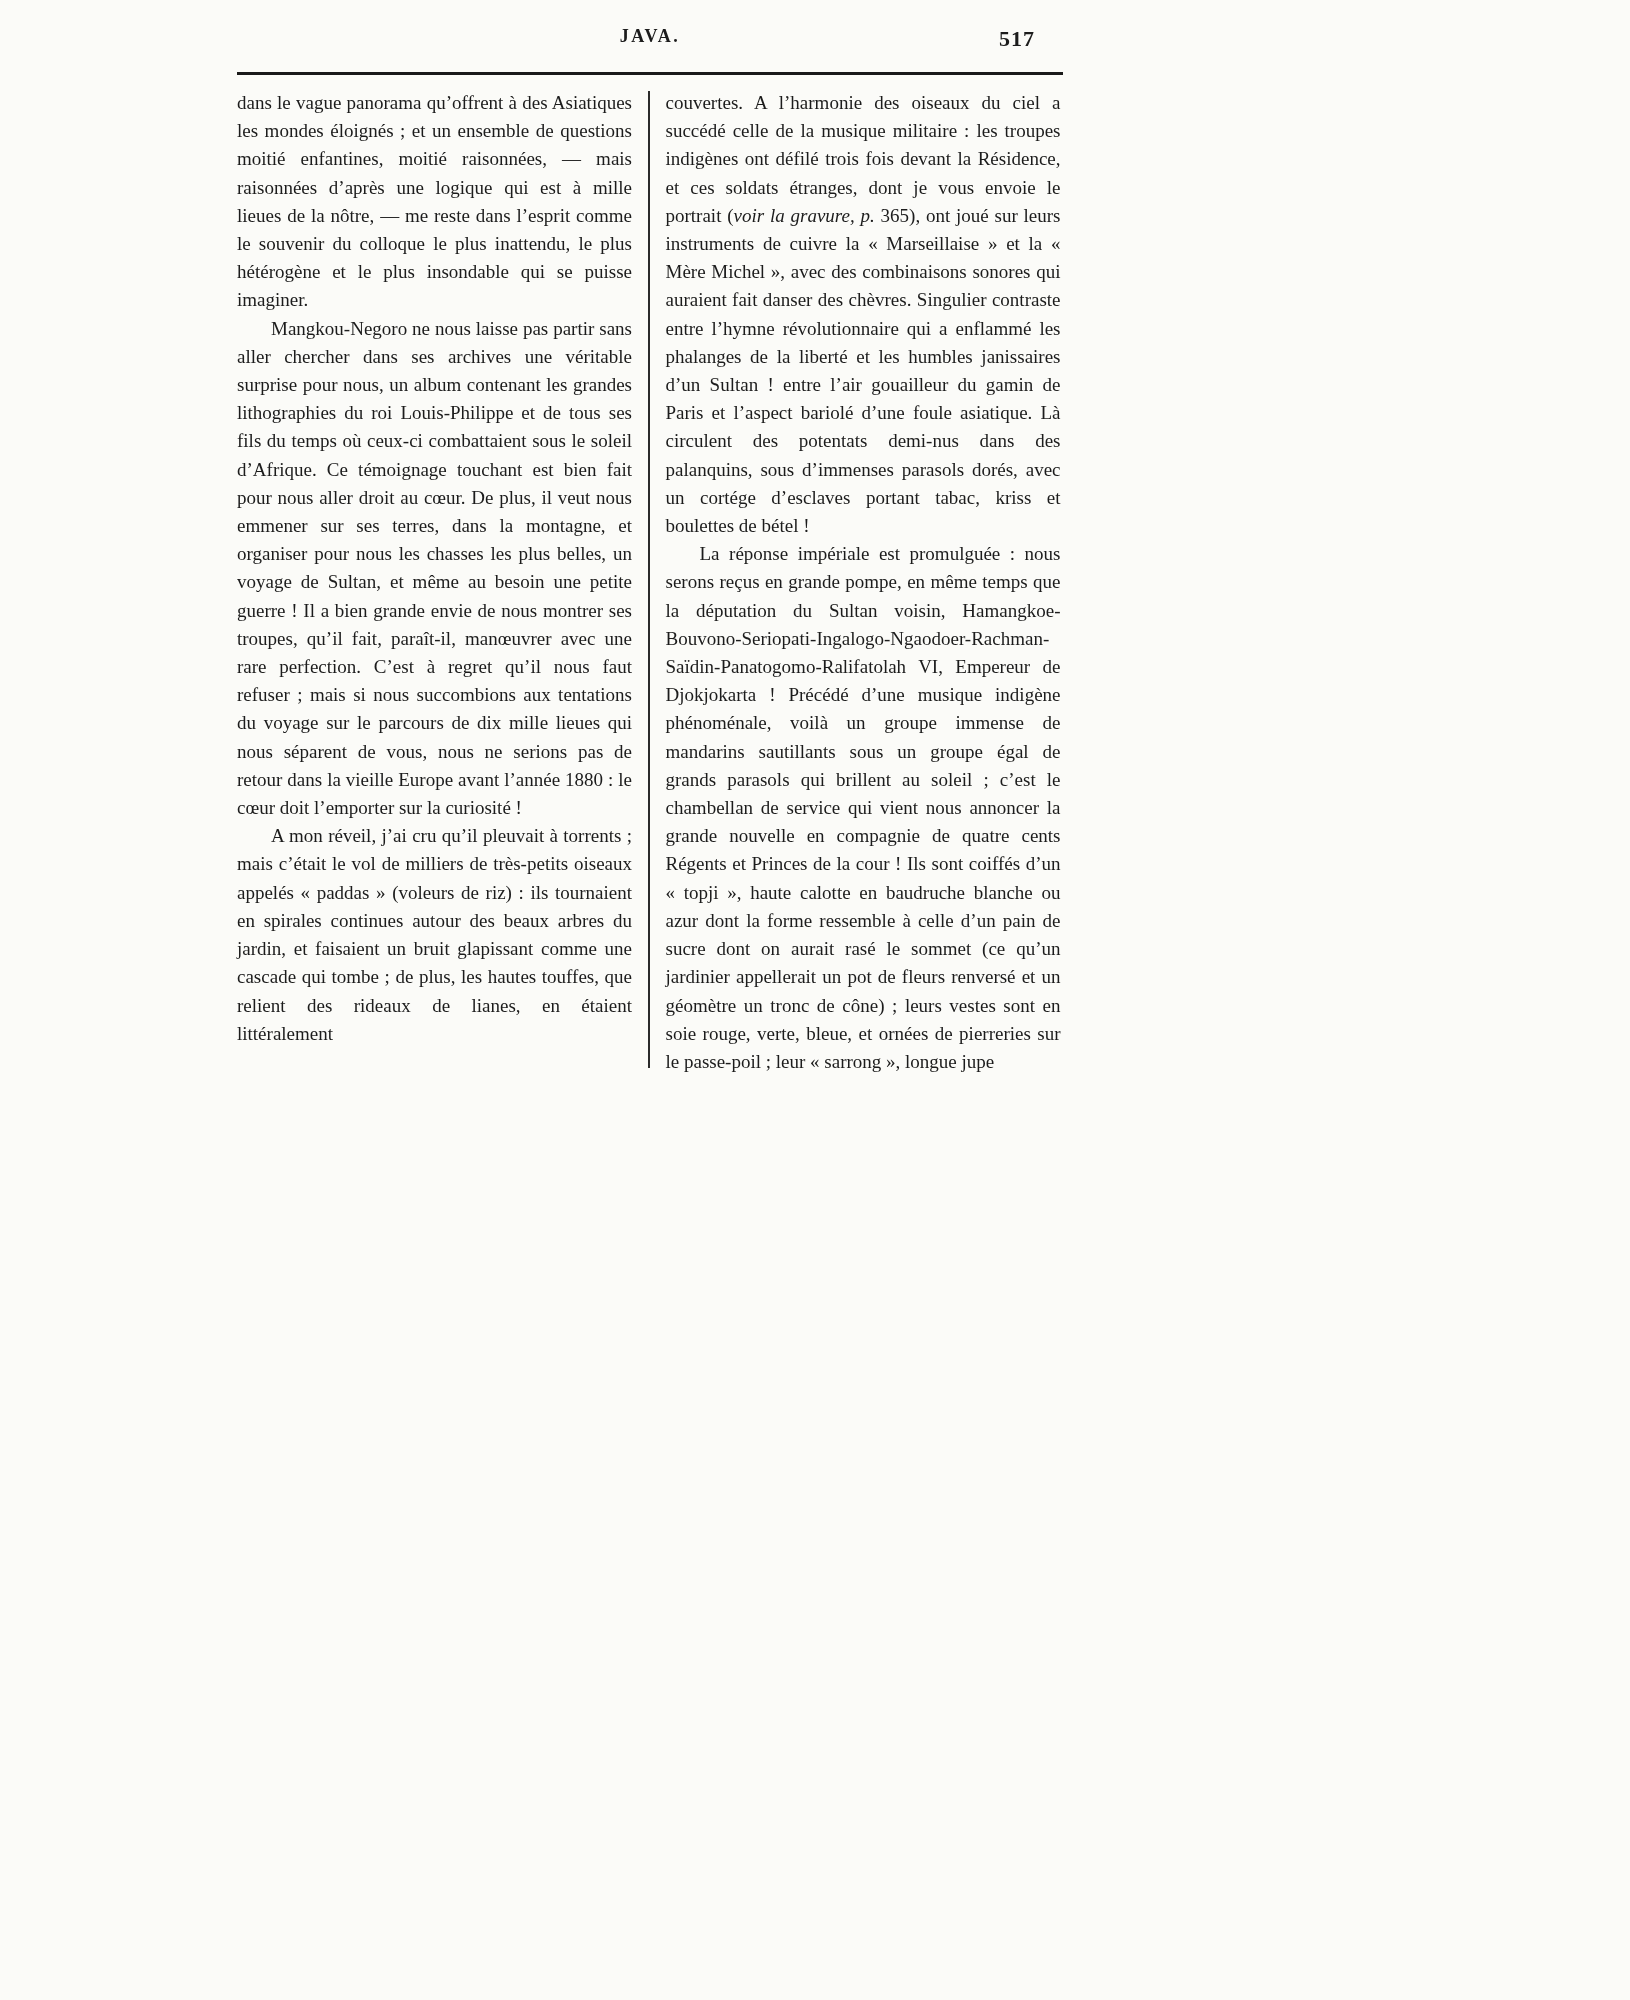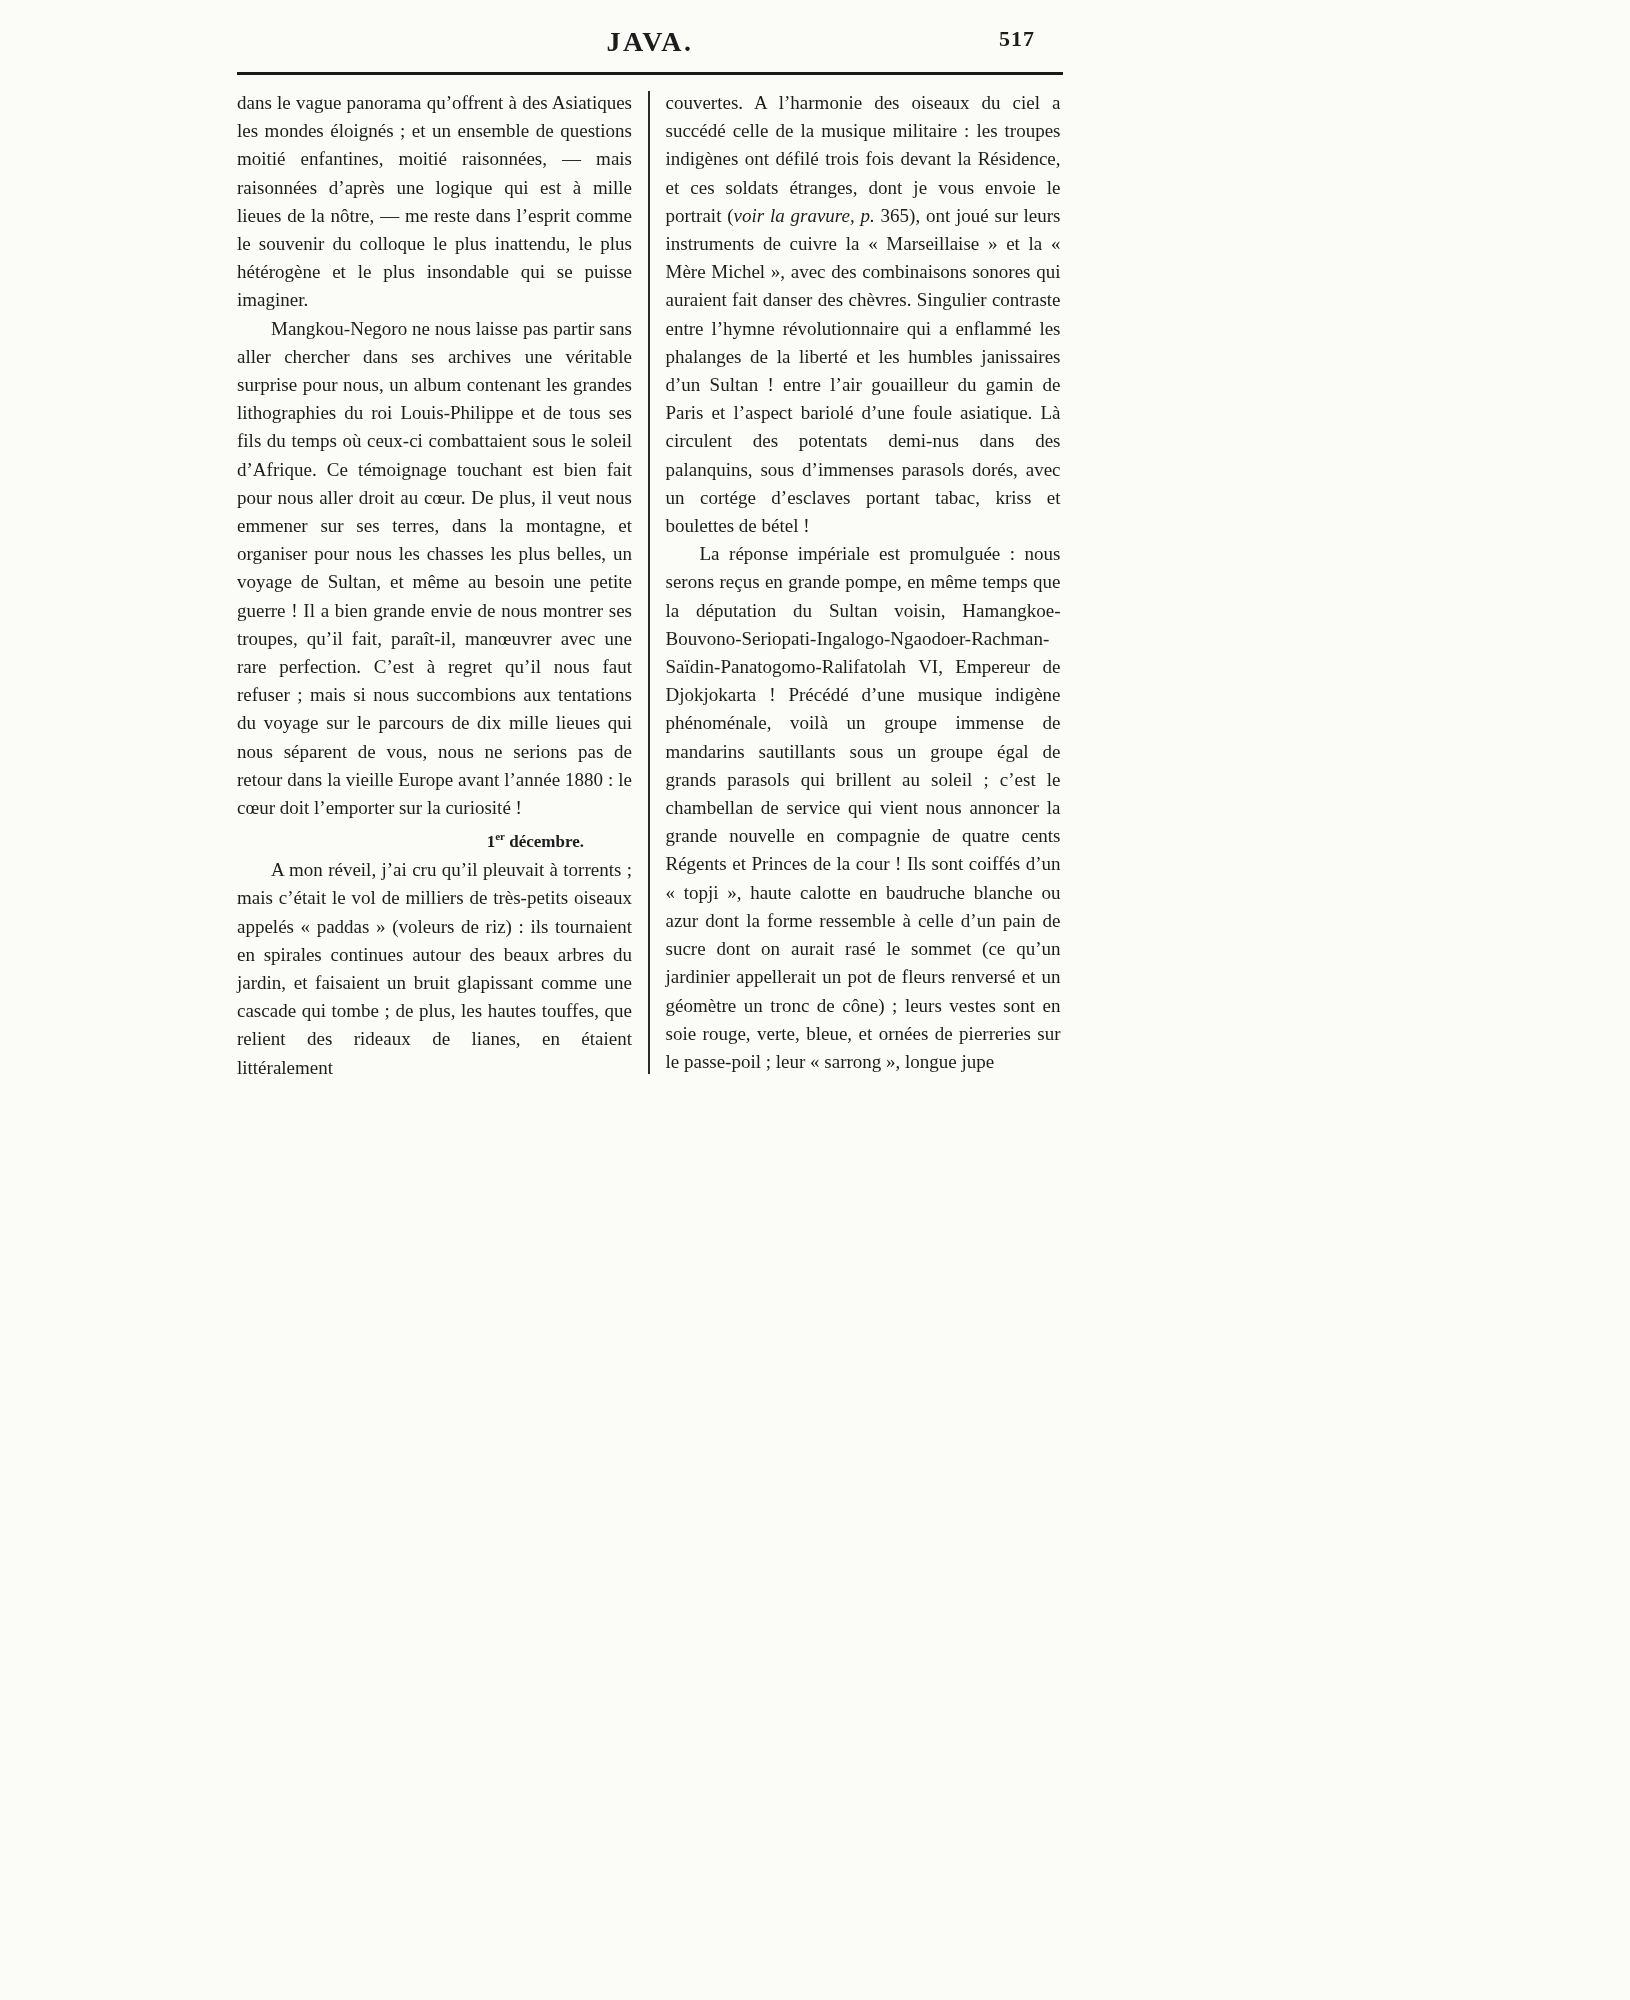--- a/index.html
+++ b/index.html
@@ -12,21 +12,21 @@
   }
   .page {
     position: absolute;
     left: 237px; top: 26px;
     width: 826px;
   }
   .page-header { position: relative; height: 46px; }
   .running-title {
     display: block;
     text-align: center;
-    font-size: 28px;
+    font-size: 18px;
     font-weight: bold;
     letter-spacing: 2.5px;
   }
   .page-number {
     position: absolute;
     right: 28px; top: 0;
     font-size: 22px;
     font-weight: bold;
     letter-spacing: 1px;
   }
@@ -71,21 +71,20 @@
     <span class="page-number">517</span>
   </header>
 
   <div class="header-rule"></div>
 
   <main class="text-block">
 
     <section class="column">
       <p class="para no-indent">dans le vague panorama qu’offrent à des Asiatiques les mondes éloignés ; et un ensemble de questions moitié enfantines, moitié raisonnées, — mais raisonnées d’après une logique qui est à mille lieues de la nôtre, — me reste dans l’esprit comme le souvenir du colloque le plus inattendu, le plus hétérogène et le plus insondable qui se puisse imaginer.</p>
       <p class="para">Mangkou-Negoro ne nous laisse pas partir sans aller chercher dans ses archives une véritable surprise pour nous, un album contenant les grandes lithographies du roi Louis-Philippe et de tous ses fils du temps où ceux-ci combattaient sous le soleil d’Afrique. Ce témoignage touchant est bien fait pour nous aller droit au cœur. De plus, il veut nous emmener sur ses terres, dans la montagne, et organiser pour nous les chasses les plus belles, un voyage de Sultan, et même au besoin une petite guerre ! Il a bien grande envie de nous montrer ses troupes, qu’il fait, paraît-il, manœuvrer avec une rare perfection. C’est à regret qu’il nous faut refuser ; mais si nous succombions aux tentations du voyage sur le parcours de dix mille lieues qui nous séparent de vous, nous ne serions pas de retour dans la vieille Europe avant l’année 1880 : le cœur doit l’emporter sur la curiosité !</p>
-      <p class="dateline"><span>1</span><sup>er</sup><span> décembre.</span></p>
       <p class="para">A mon réveil, j’ai cru qu’il pleuvait à torrents ; mais c’était le vol de milliers de très-petits oiseaux appelés « paddas » (voleurs de riz) : ils tournaient en spirales continues autour des beaux arbres du jardin, et faisaient un bruit glapissant comme une cascade qui tombe ; de plus, les hautes touffes, que relient des rideaux de lianes, en étaient littéralement</p>
     </section>
 
     <div class="column-rule"></div>
 
     <section class="column">
       <p class="para no-indent"><span>couvertes. A l’harmonie des oiseaux du ciel a succédé celle de la musique militaire : les troupes indigènes ont défilé trois fois devant la Résidence, et ces soldats étranges, dont je vous envoie le portrait (</span><em>voir la gravure, p.</em><span> 365), ont joué sur leurs instruments de cuivre la « Marseillaise » et la « Mère Michel », avec des combinaisons sonores qui auraient fait danser des chèvres. Singulier contraste entre l’hymne révolutionnaire qui a enflammé les phalanges de la liberté et les humbles janissaires d’un Sultan ! entre l’air gouailleur du gamin de Paris et l’aspect bariolé d’une foule asiatique. Là circulent des potentats demi-nus dans des palanquins, sous d’immenses parasols dorés, avec un cortége d’esclaves portant tabac, kriss et boulettes de bétel !</span></p>
       <p class="para">La réponse impériale est promulguée : nous serons reçus en grande pompe, en même temps que la députation du Sultan voisin, Hamangkoe-Bouvono-Seriopati-Ingalogo-Ngaodoer-Rachman-Saïdin-Panatogomo-Ralifatolah VI, Empereur de Djokjokarta ! Précédé d’une musique indigène phénoménale, voilà un groupe immense de mandarins sautillants sous un groupe égal de grands parasols qui brillent au soleil ; c’est le chambellan de service qui vient nous annoncer la grande nouvelle en compagnie de quatre cents Régents et Princes de la cour ! Ils sont coiffés d’un « topji », haute calotte en baudruche blanche ou azur dont la forme ressemble à celle d’un pain de sucre dont on aurait rasé le sommet (ce qu’un jardinier appellerait un pot de fleurs renversé et un géomètre un tronc de cône) ; leurs vestes sont en soie rouge, verte, bleue, et ornées de pierreries sur le passe-poil ; leur « sarrong », longue jupe</p>
     </section>
 

